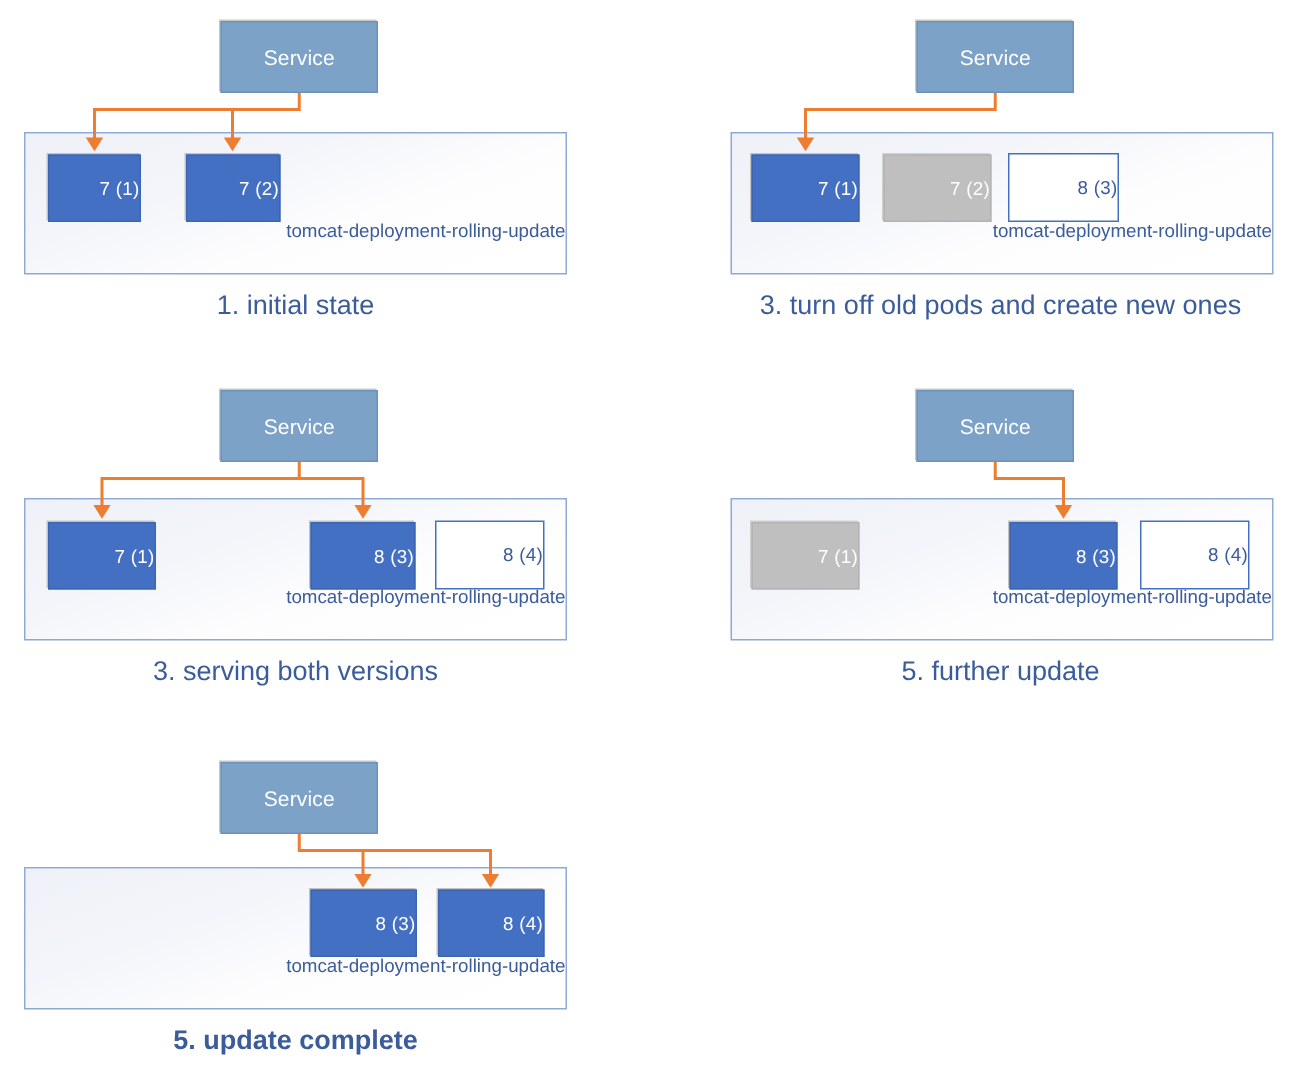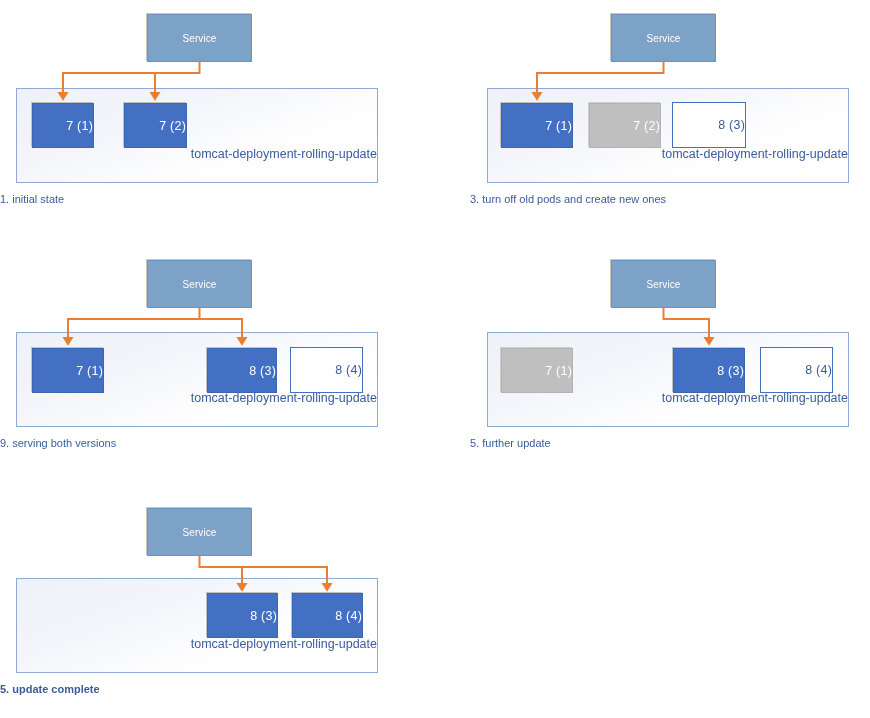--- a/index.html
+++ b/index.html
@@ -25,21 +25,21 @@
   .panel {
     position: absolute;
   }
   
   .service-box {
     position: absolute;
     box-sizing: border-box;
     background: #7da2c8;
     border: 1px solid #6e93ba;
     color: #ffffff;
-    font-size: 10px;
+    font-size: 14px;
     display: flex;
     align-items: center;
     justify-content: center;
     box-shadow: -1px -1px 0 0 #c8c8c8;
     letter-spacing: .1px;
   }
   
   .deployment {
     position: absolute;
     box-sizing: border-box;
@@ -78,22 +78,23 @@
     box-shadow: -1px -1px 0 0 #cfcfcf;
   }
   .pod.pending {
     background: #ffffff;
     border: 1px solid #4470c4;
     color: #3b5c9b;
   }
   
   .caption {
     position: absolute;
+    text-align: center;
     color: #3b5c9b;
-    font-size: 11px;
+    font-size: 18px;
     white-space: nowrap;
   }
   .connector {
     position: absolute;
     left: 0; top: 0;
     width: 870px;
     height: 718px;
     pointer-events: none;
     overflow: visible;
   }
@@ -159,21 +160,21 @@
     <div class="pod active" style="left:32px; top:348px; width:72px; height:45px;">
       <span>7 (1)</span>
     </div>
     <div class="pod active" style="left:207px; top:348px; width:70px; height:45px;">
       <span>8 (3)</span>
     </div>
     <div class="pod pending" style="left:290px; top:347px; width:73px; height:46px;">
       <span>8 (4)</span>
     </div>
 
-    <div class="caption" style="left:0px; top:437px; width:394px;">9. serving both versions</div>
+    <div class="caption" style="left:0px; top:437px; width:394px;">3. serving both versions</div>
   </div>
 
   <div class="panel">
 
     <div class="service-box" style="left:611px; top:260px; width:105px; height:48px;">
       <span>Service</span>
     </div>
 
     <div class="deployment" style="left:487px; top:332px; width:362px; height:95px;">
       <div class="deployment-label" style="top:58px;">tomcat-deployment-rolling-update</div>

